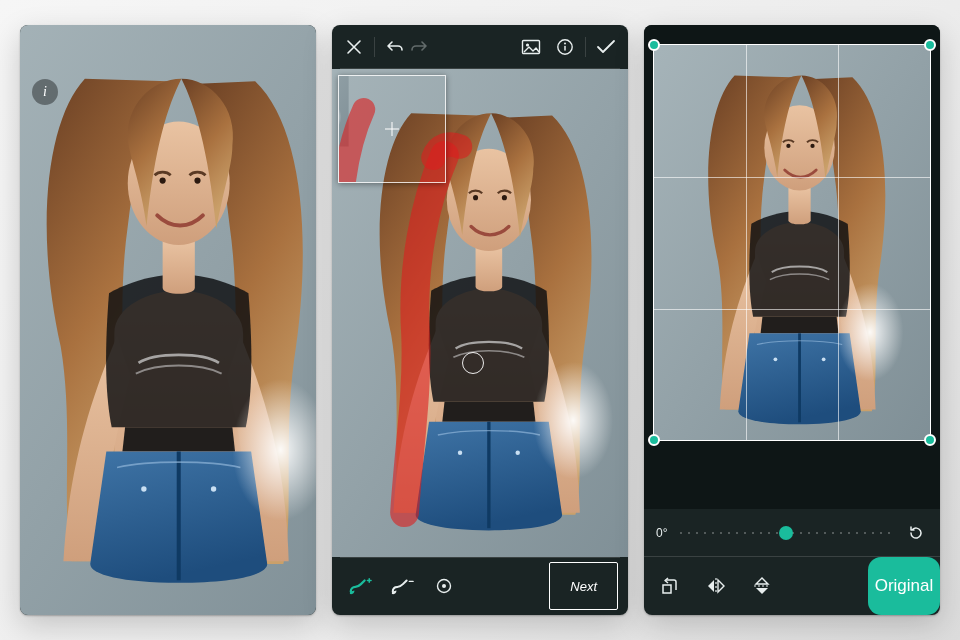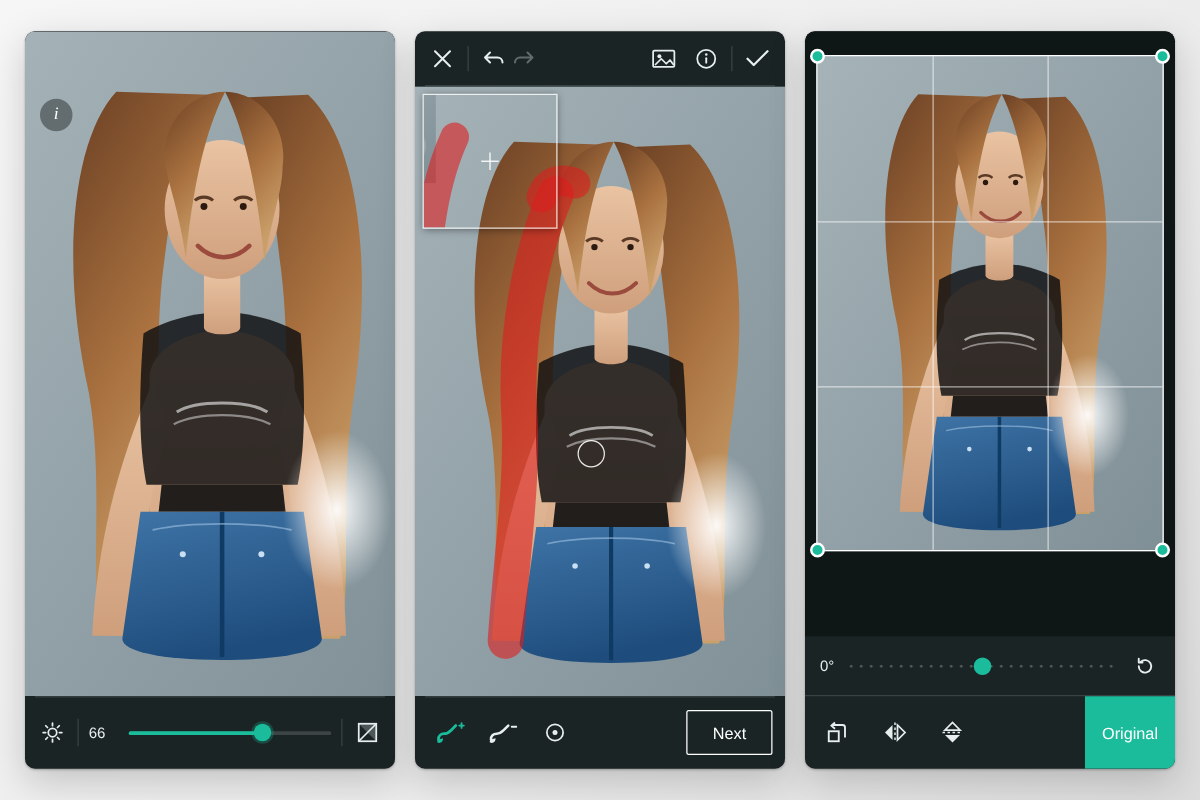--- a/index.html
+++ b/index.html
@@ -30,21 +30,21 @@
   .photo-svg { position:absolute; inset:0; width:100%; height:100%; }
   
   .bottombar { height:58px; flex:none; display:flex; align-items:center; padding:0 10px; gap:8px; }
   .bottombar .hairline-top { position:absolute; left:8px; right:8px; top:0; height:1px; background:var(--divider); }
   .slider-track { flex:1; height:20px; position:relative; display:flex; align-items:center; }
   .slider-rail { position:absolute; left:0; right:0; height:3px; background:rgba(255,255,255,0.15); border-radius:2px; }
   .slider-fill { position:absolute; left:0; height:3px; background:var(--accent); border-radius:2px; }
   .slider-knob { position:absolute; width:14px; height:14px; border-radius:50%; background:var(--accent); top:50%; transform:translate(-50%,-50%); box-shadow:0 0 0 2px rgba(26,188,156,0.25); }
   .val { font-size:12px; color:var(--text); min-width:24px; }
   .info-badge { position:absolute; top:54px; left:12px; width:26px; height:26px; border-radius:50%; background:rgba(0,0,0,0.38); display:flex; align-items:center; justify-content:center; font-style:italic; font-family:Georgia,serif; font-size:14px; color:#fff; cursor:pointer; }
-  .btn { height:36px; padding:0 20px; border:1px solid #fff; color:#fff; display:flex; align-items:center; justify-content:center; font-size:13px; border-radius:2px; cursor:pointer; }
+  .btn { height:48px; padding:0 20px; border:1px solid #fff; color:#fff; display:flex; align-items:center; justify-content:center; font-size:13px; border-radius:2px; cursor:pointer;font-style:italic; }
   .tool-icons { display:flex; align-items:center; gap:18px; flex:1; padding-left:6px;}
   .zoom-box { position:absolute; top:6px; left:6px; width:108px; height:108px; border:1px solid rgba(255,255,255,0.8); box-shadow:0 1px 6px rgba(0,0,0,0.4); overflow:hidden; }
   .zoom-box svg { width:100%; height:100%; }
   .cross { position:absolute; top:50%; left:50%; width:14px; height:14px; transform:translate(-50%,-50%); }
   .cross::before,.cross::after { content:""; position:absolute; background:#fff; }
   .cross::before { left:50%; top:0; width:1px; height:100%; transform:translateX(-50%);}
   .cross::after { top:50%; left:0; height:1px; width:100%; transform:translateY(-50%);}
   
   .crop-frame { position:absolute; border:1.5px solid #fff; box-sizing:border-box; }
   .crop-frame .gl { position:absolute; background:rgba(255,255,255,0.6); }
@@ -52,21 +52,21 @@
   .crop-controls { height:106px; flex:none; display:flex; flex-direction:column; }
   .angle-row { height:48px; display:flex; align-items:center; padding:0 12px; gap:10px; border-bottom:1px solid var(--divider);}
   .angle-label { font-size:12px; color:var(--text); }
   .dots-track { flex:1; height:16px; position:relative; }
   .dots-track .rail { position:absolute; left:0; right:0; top:50%; height:2px; transform:translateY(-50%);
      background-image:radial-gradient(circle, rgba(255,255,255,0.25) 1px, transparent 1.4px);
      background-size:8px 2px; background-repeat:repeat-x; }
   .dots-track .knob { position:absolute; width:14px; height:14px; border-radius:50%; background:var(--accent); top:50%; transform:translate(-50%,-50%); }
   .mode-row { flex:1; display:flex; align-items:stretch; }
   .mode-icons { display:flex; align-items:center; gap:22px; padding:0 14px; flex:1; }
-  .tab { display:flex; align-items:center; justify-content:center; font-size:13px; cursor:pointer; }
+  .tab { display:flex; align-items:center; justify-content:center; font-size:17px; cursor:pointer;border-radius:13px; }
   .tab.orig { width:72px; background:var(--accent); color:#fff; }
   .tab.custom { width:68px; color:var(--text); }
   .red-stroke { position:absolute; pointer-events:none; }
   .brush-cursor { position:absolute; width:22px; height:22px; border:1px solid rgba(255,255,255,0.9); border-radius:50%; pointer-events:none; }
 </style>
 </head>
 <body>
 
 <svg width="0" height="0" style="position:absolute">
   <defs>
@@ -135,46 +135,20 @@
 
   <div class="phone">
 
     <div class="canvas">
       <svg class="photo-svg" viewBox="0 0 300 440" preserveAspectRatio="xMidYMid slice">
           <use href="#photo"></use>
         </svg>
     </div>
     <div class="info-badge">i</div>
 
-    <div class="bottombar" style="position:relative">
-      <div class="hairline-top"></div>
-      <div class="iconbtn">
-        <svg width="18" height="18" viewBox="0 0 18 18">
-          <circle cx="9" cy="9" r="3.4" fill="none" stroke="currentColor" stroke-width="1.4"></circle>
-          <g stroke="currentColor" stroke-width="1.4" stroke-linecap="round">
-            <path d="M9 1.5v2M9 14.5v2M1.5 9h2M14.5 9h2M3.6 3.6l1.4 1.4M13 13l1.4 1.4M14.4 3.6L13 5M5 13l-1.4 1.4"></path>
-          </g>
-        </svg>
-      </div>
-      <div class="divider" style="width:1px;height:22px;background:var(--divider)"></div>
-      <div class="val">66</div>
-      <div class="slider-track">
-        <div class="slider-rail"></div>
-        <div class="slider-fill" id="p1fill" style="width: 66%;"></div>
-        <div class="slider-knob" id="p1knob" style="left: 66%;"></div>
-      </div>
-      <div class="divider" style="width:1px;height:22px;background:var(--divider)"></div>
-      <div class="iconbtn">
-        <svg width="18" height="18" viewBox="0 0 18 18">
-            <rect x="2" y="2" width="14" height="14" fill="none" stroke="currentColor" stroke-width="1.4"></rect>
-            <path d="M2 16 L16 2" stroke="currentColor" stroke-width="1.4"></path>
-            <path d="M2 2 H16 V16 Z" fill="currentColor" opacity="0.25"></path>
-          </svg>
-      </div>
-    </div>
   </div>
 
   <div class="phone">
     <div class="topbar">
       <div class="iconbtn">
         <svg width="16" height="16" viewBox="0 0 16 16">
             <path d="M2 2 L14 14 M14 2 L2 14" stroke="currentColor" stroke-width="1.6" stroke-linecap="round"></path>
           </svg>
       </div>
       <div class="divider"></div>

